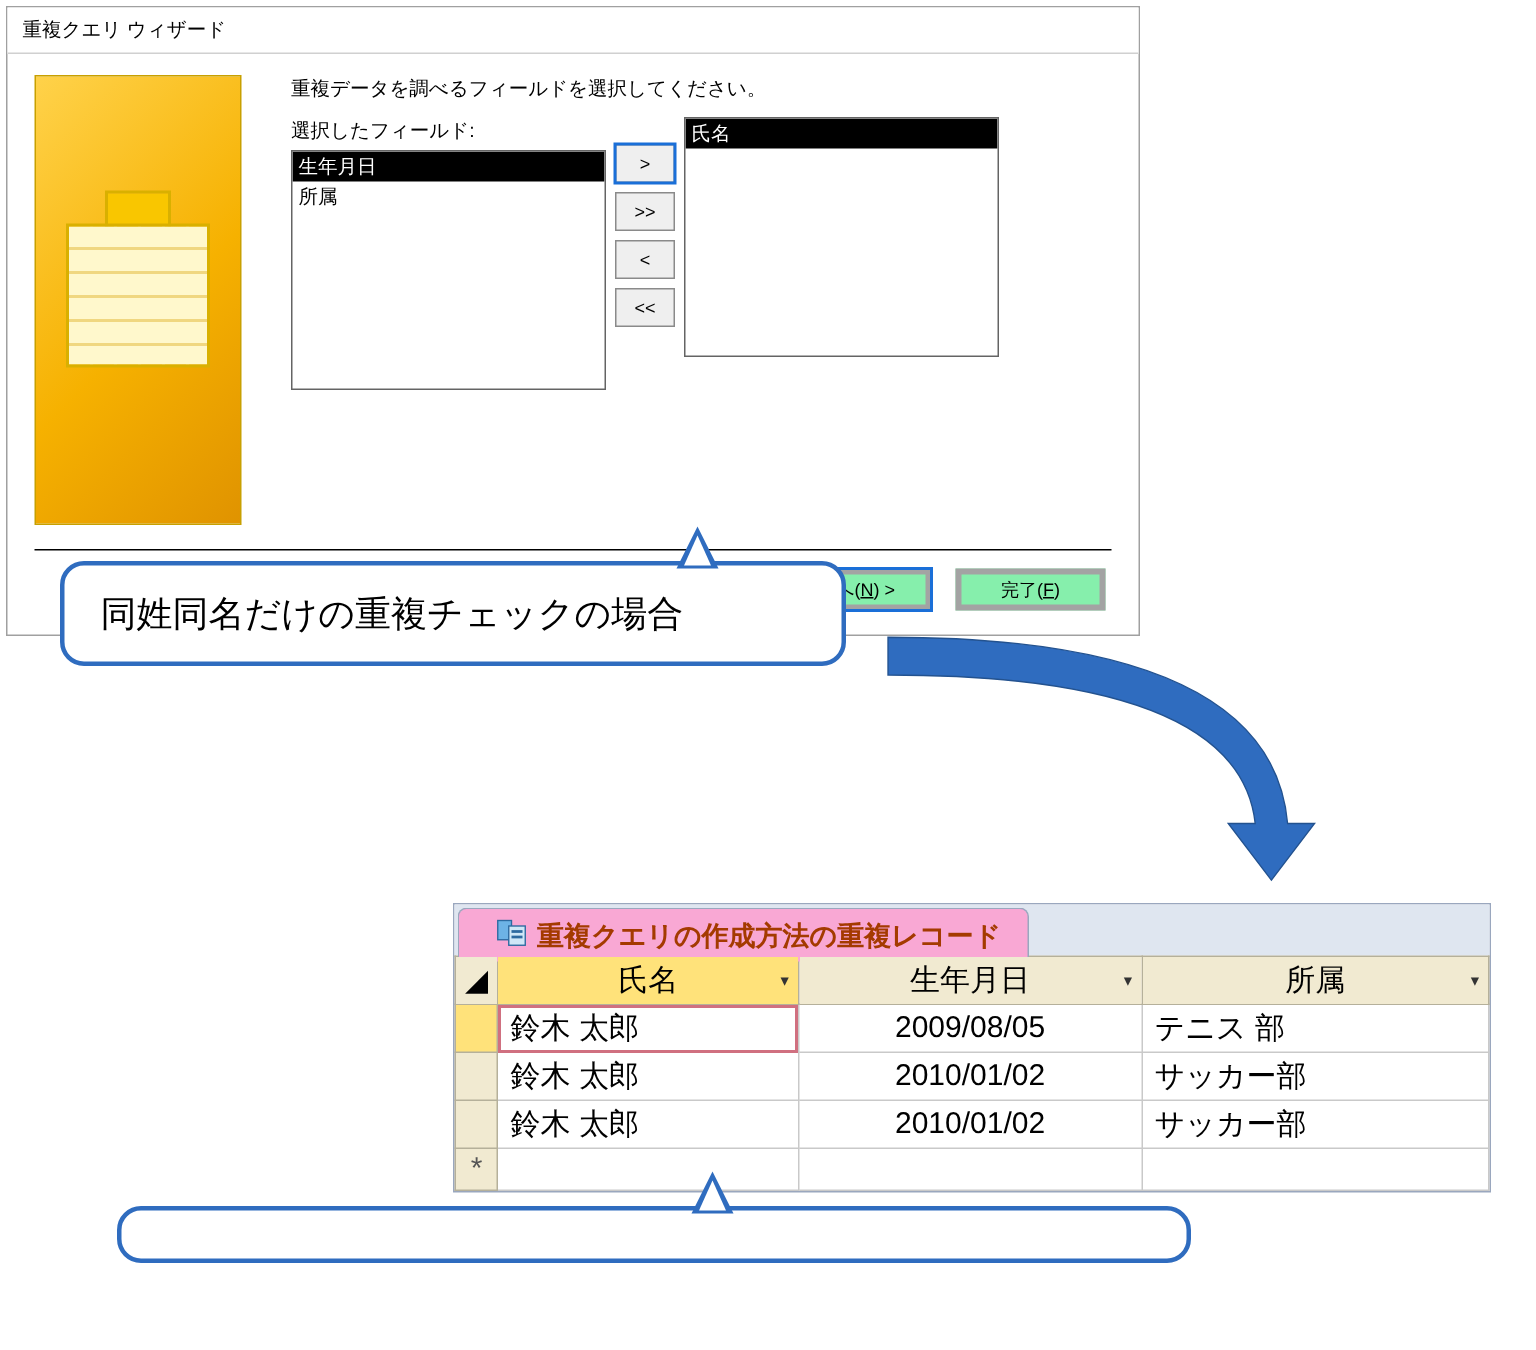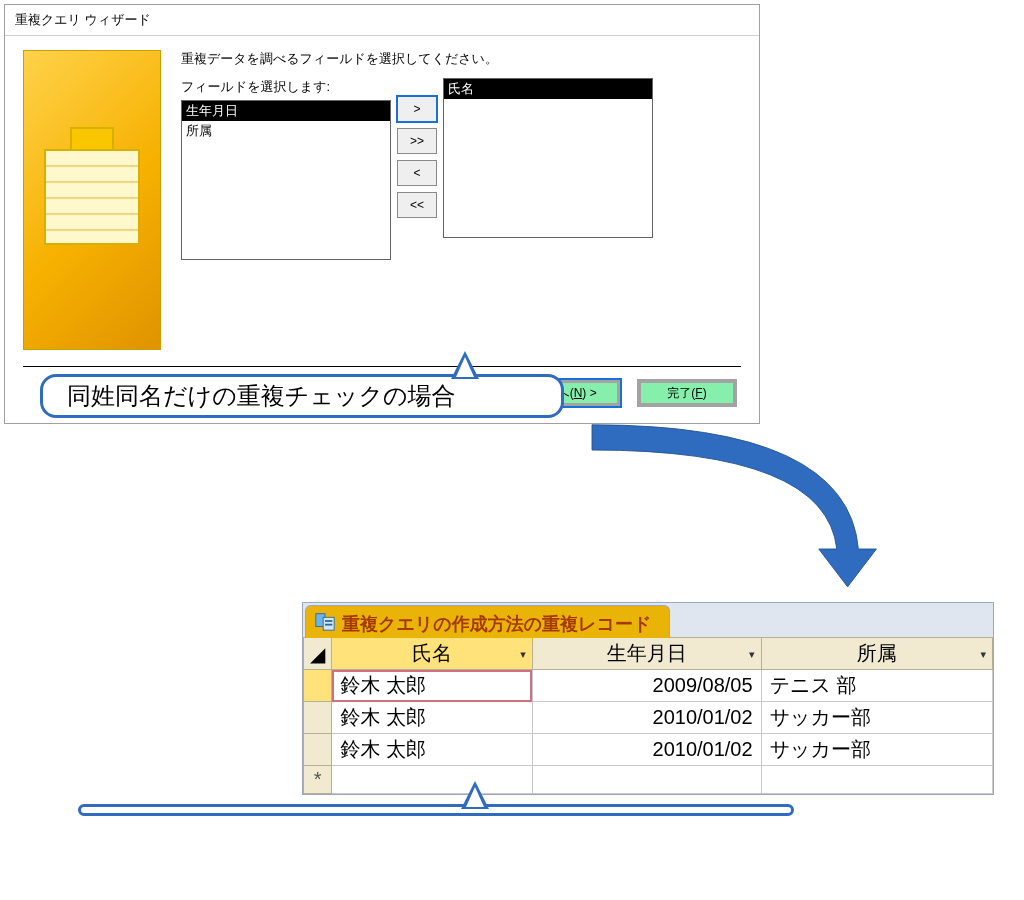--- a/index.html
+++ b/index.html
@@ -18,21 +18,21 @@
   }
   .titlebar {
     padding: 6px 10px;
     font-size: 13px;
     border-bottom: 1px solid #d0d0d0;
     background: #fff;
   }
   .wizard-body {
     display: flex;
     padding: 14px 18px 0 18px;
-    gap: 20px;
+    gap: 33px;
     min-height: 320px;
   }
   .wizard-image {
     width: 138px;
     height: 300px;
     background: linear-gradient(135deg, #ffd24a 0%, #f6b100 55%, #e09300 100%);
     border: 1px solid #c8a000;
     position: relative;
   }
   .wizard-image .sheet {
@@ -99,21 +99,21 @@
     border: 4px solid #a3a3a3;
     font-size: 12px;
     cursor: pointer;
   }
   .button-row button.primary { outline: 2px solid #1a6fd8; outline-offset: -1px; }
   .callout {
     position: absolute;
     background: #fff;
     border: 3px solid #2f6cbf;
     border-radius: 16px;
-    padding: 3px 24px;
+    padding: 16px 24px;
     font-size: 24px;
     box-shadow: none;
   }
   .callout1 {
     left: 36px;
     top: 370px;
     width: 524px;
   }
   .callout1 .pointer {
     position: absolute;
@@ -152,25 +152,25 @@
     display: flex;
     align-items: center;
     background: #dfe6f0;
     height: 34px;
     padding-left: 2px;
   }
   .result-tab {
     display: flex;
     align-items: center;
     gap: 6px;
-    background: #eab308;
+    background: #f9a8d4;
     border: 1px solid #9aa7be;
     border-bottom: none;
     border-radius: 6px 6px 0 0;
-    padding: 4px 18px 4px 8px;
+    padding: 4px 18px 4px 24px;
     font-size: 18px;
     font-weight: bold;
     color: #a43a00;
     position: relative;
     top: 3px;
   }
   .result-tab svg { width: 22px; height: 22px; }
   .grid {
     border-collapse: collapse;
     width: 100%;
@@ -190,21 +190,21 @@
     right: 6px; top: 50%; transform: translateY(-50%);
     font-size: 11px;
     color: #333;
   }
   .grid td {
     border: 1px solid #c9c9c9;
     padding: 2px 8px;
     white-space: nowrap;
     margin-left: 27px;
   }
-  .grid td.date { text-align: right; }
+  .grid td.date { text-align: center; }
   .grid .rowhead {
     width: 24px;
     background: #f1ead1;
     border: 1px solid #b5b09a;
   }
   .grid .rowhead.active { background: #ffe27a; }
   .grid .rowhead.newrow { color: #555; text-align: center; vertical-align: middle; }
   .grid tr.active td.namecell { outline: 2px solid #d07080; outline-offset: -2px; }
   .callout2 {
     left: 74px;
@@ -242,21 +242,21 @@
     </div>
     <div class="wizard-body">
       <div class="wizard-image">
         <div class="tab"></div>
         <div class="sheet"></div>
       </div>
       <div class="wizard-right">
         <div class="instruction">重複データを調べるフィールドを選択してください。</div>
         <div class="fields-row">
           <div class="field-col">
-            <div class="field-label">フィールドを選択します:</div>
+            <div class="field-label">選択したフィールド:</div>
             <div class="listbox">
               <div class="item selected">生年月日</div>
               <div class="item">所属</div>
             </div>
           </div>
           <div class="mover-buttons">
             <button class="focused">&gt;</button>
             <button>&gt;&gt;</button>
             <button>&lt;</button>
             <button>&lt;&lt;</button>

